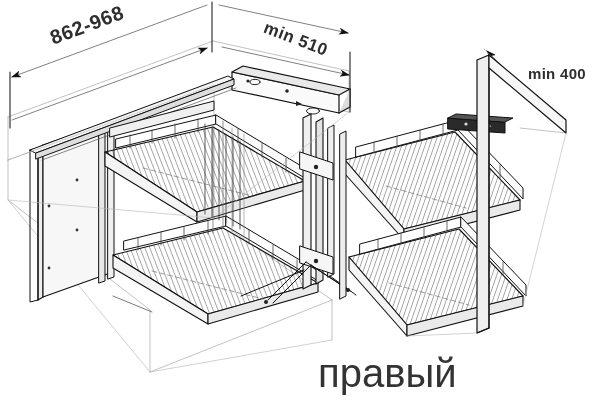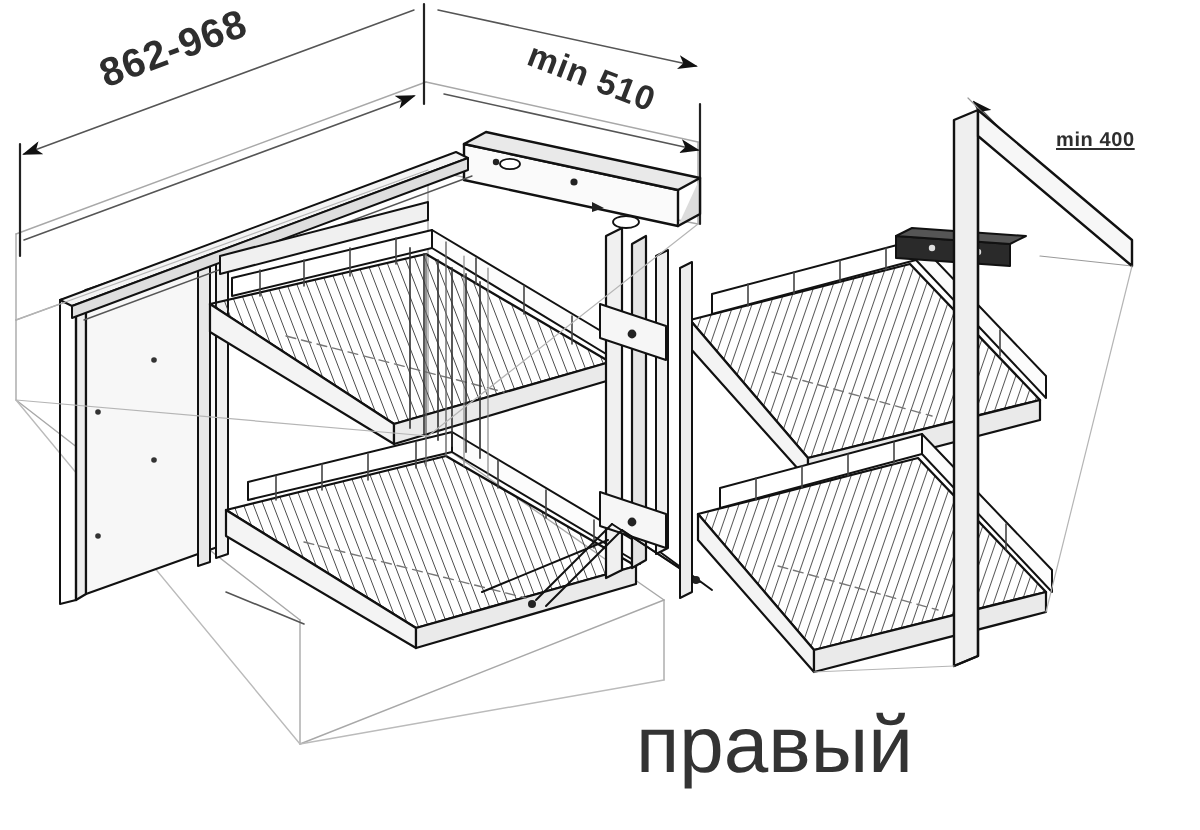--- a/index.html
+++ b/index.html
@@ -6,22 +6,22 @@
   body{width:600px;height:415px;overflow:hidden;
        font-family:"Liberation Sans",sans-serif;}
   #stage{position:relative;width:600px;height:415px;background:#fff;}
   #stage svg{position:absolute;left:0;top:0;}
   .dim-label{position:absolute;color:#2e2e2e;white-space:nowrap;
              font-family:"Liberation Sans",sans-serif;}
   #lbl-width{left:47px;top:28px;font-size:20px;font-weight:700;
              letter-spacing:.5px;transform:rotate(-20.5deg);transform-origin:0 0;}
   #lbl-depth{left:268px;top:18px;font-size:17px;font-weight:700;
              letter-spacing:.5px;transform:rotate(21deg);transform-origin:0 0;}
-  #lbl-right{left:528px;top:65px;font-size:10px;font-weight:700;
-             letter-spacing:.3px;text-decoration:underline;}
+  #lbl-right{left:528px;top:65px;font-size:15px;font-weight:700;
+             letter-spacing:.3px;}
   #caption{position:absolute;left:318px;top:351px;font-size:40px;
            color:#333;font-weight:400;letter-spacing:0px;}
 </style>
 </head>
 <body>
 
 <div id="stage">
 
   <svg width="600" height="415" viewBox="0 0 600 415">
     <defs>

